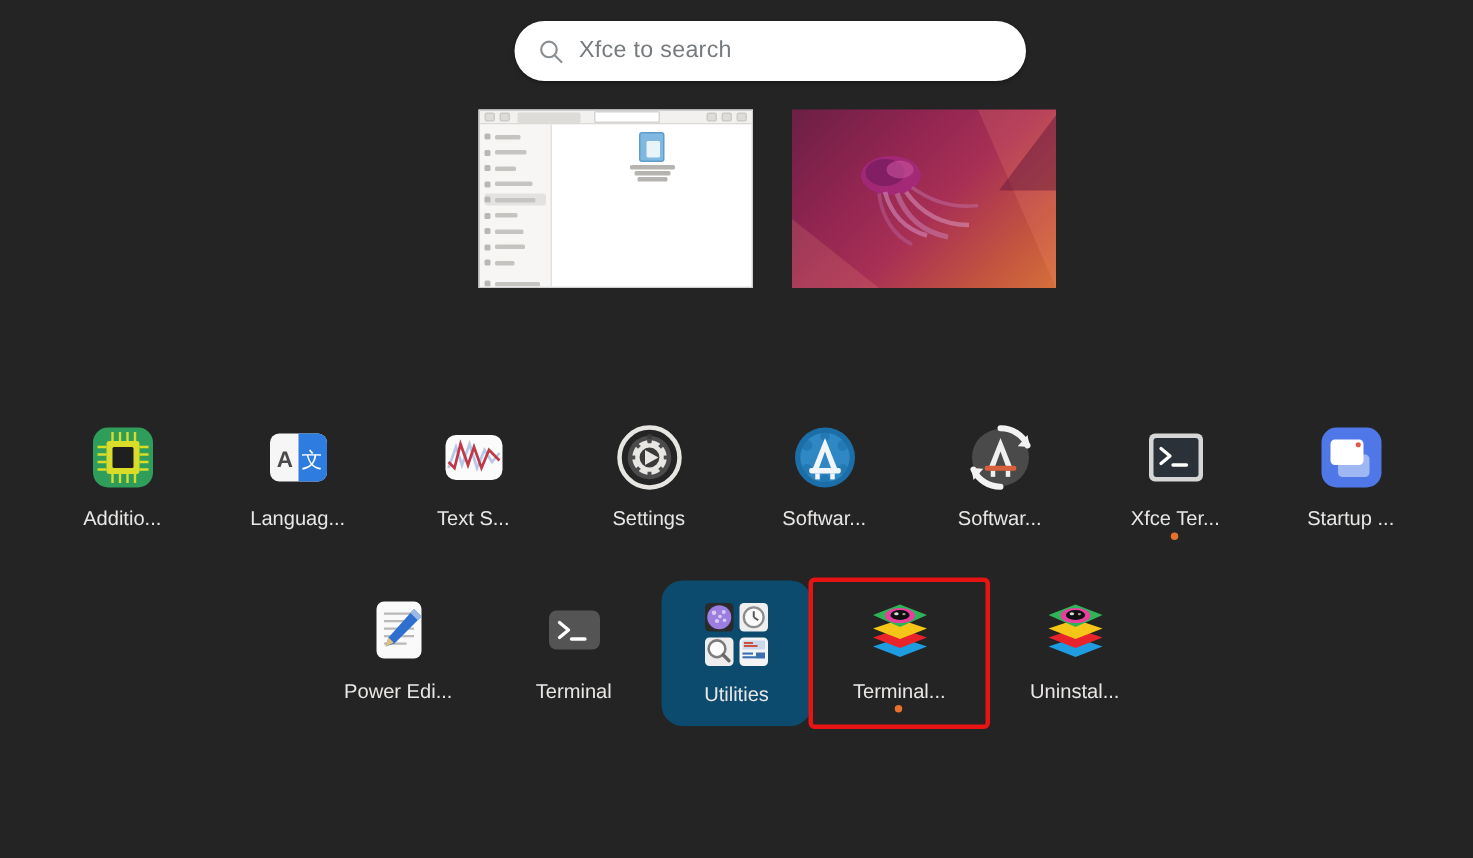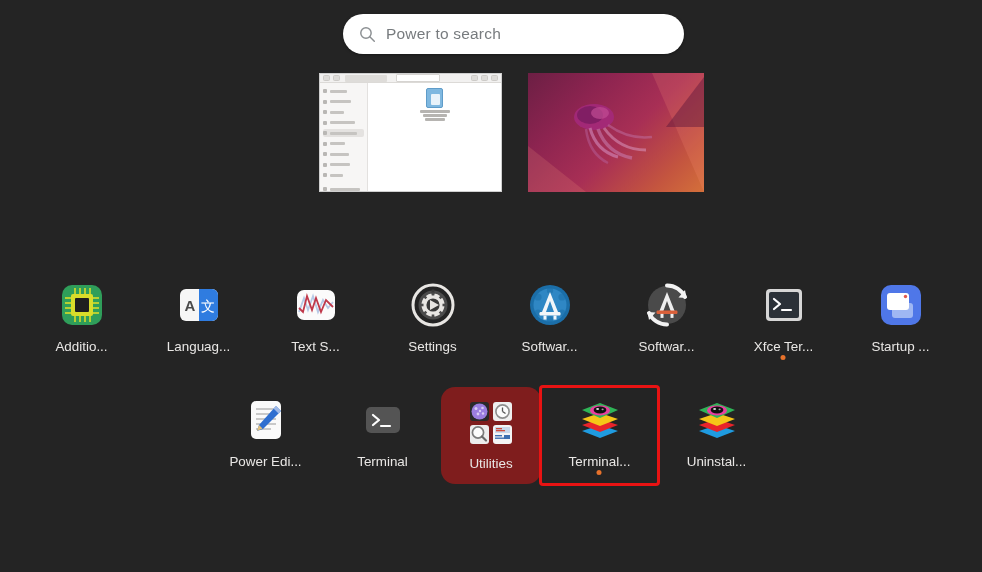--- a/index.html
+++ b/index.html
@@ -58,42 +58,42 @@
   .jelly { position:absolute; left:32px; top:22px; width:112px; height:78px; }
 
   
   .grid { position:absolute; left:0; top:272px; width:982px; }
   .row { display:flex; justify-content:center; gap:0; }
   .cell {
     width:117px; padding:10px 4px 8px;
     display:flex; flex-direction:column; align-items:center; gap:9px;
     border-radius:14px; position:relative;
   }
-  .cell.folder { background:#7f1d1d; width:100px; padding:14px 4px 12px; }
+  .cell.folder { background:#0c4a6e; width:100px; padding:14px 4px 12px; }
   .cell.highlight { outline:3px solid #e81313; outline-offset:-1px; border-radius:2px; }
   .ico { width:46px; height:46px; position:relative; flex:0 0 auto; }
   .label { color:#e9e7e5; font-size:13.4px; line-height:1; text-align:center; white-space:nowrap; }
   .runningdot { position:absolute; bottom:-5px; left:50%; transform:translateX(-50%);
                 width:5px; height:5px; border-radius:50%; background:#e8722b; }
   .cell .lblwrap { position:relative; }
 </style>
 </head>
 <body>
 
 <div id="root">
 
   <div class="search-wrap">
     <div class="search-field">
       <span class="search-icon">
         <svg viewBox="0 0 20 20" width="17" height="17">
           <circle cx="8.2" cy="8.2" r="6.1" fill="none" stroke="#8b8f92" stroke-width="1.7"></circle>
           <line x1="12.7" y1="12.7" x2="18" y2="18" stroke="#8b8f92" stroke-width="1.7" stroke-linecap="round"></line>
         </svg>
       </span>
-      <span class="search-placeholder">Power to search</span>
+      <span class="search-placeholder">Xfce to search</span>
     </div>
   </div>
 
   <div class="thumbs">
 
     <div class="thumb thumb-files">
       <div class="fm-header">
         <div class="fm-btn"></div>
         <div class="fm-btn"></div>
         <div class="fm-path"></div>

